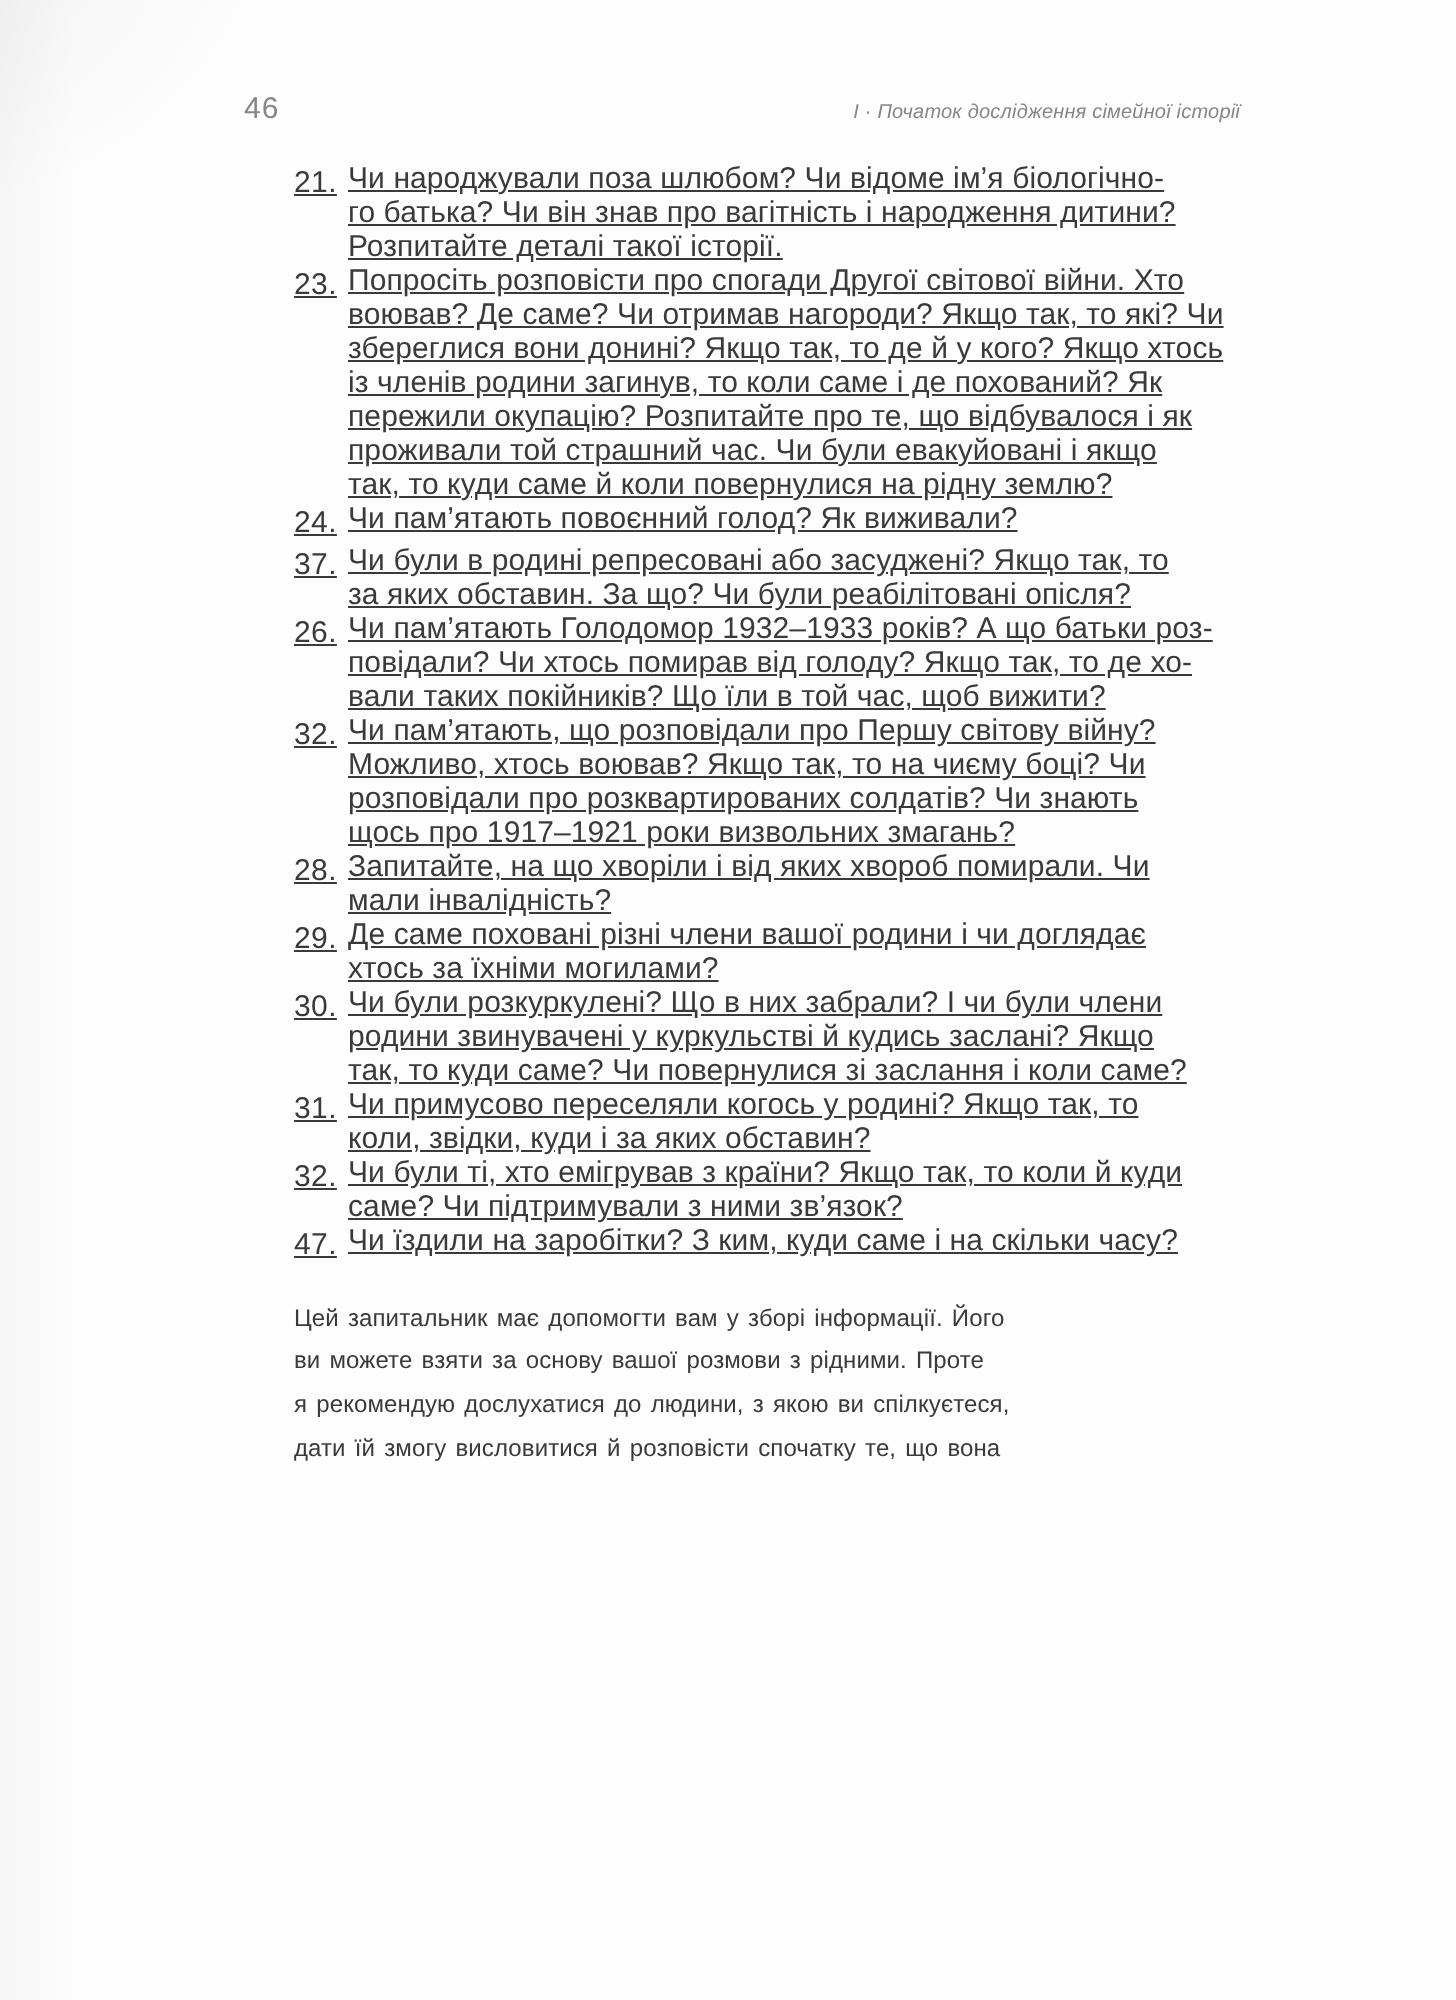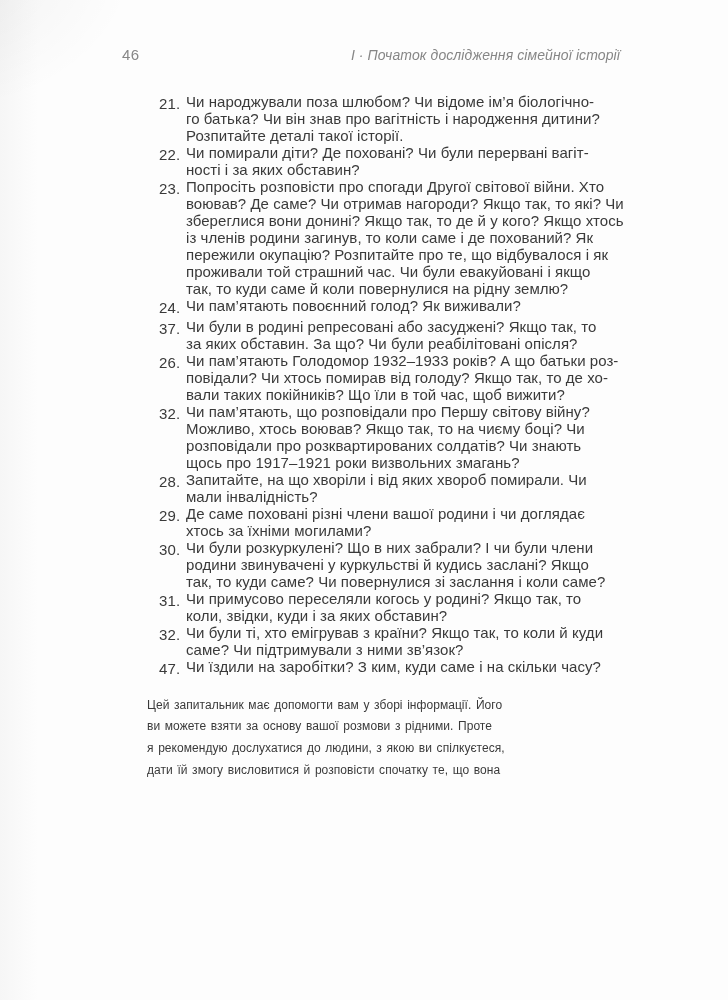--- a/index.html
+++ b/index.html
@@ -33,33 +33,34 @@
     align-items: baseline;
     font-size: 15px;
     color: #868686;
   }
   .running-header .pagenum {
     font-style: normal;
     letter-spacing: 0.5px;
   }
   .running-header .chapter {
     font-style: italic;
-    font-size: 14px;
+    font-size: 10px;
     letter-spacing: 0.1px;
   }
   .content {
     position: absolute;
     top: 81px;
     left: 147px;
     width: 560px;
   }
   ol.questions {
     list-style: none;
-    margin: 12px;
+    margin: 0;
     padding: 0;
+    text-decoration: underline;
   }
   ol.questions li {
     display: flex;
     align-items: flex-start;
     margin: 0;
     padding: 0;
   }
   .q-num {
     flex: 0 0 27px;
     font-size: 15px;
@@ -92,25 +93,20 @@
     <span class="chapter">І · Початок дослідження сімейної історії</span>
   </div>
 
   <div class="content">
     <ol class="questions">
       <li>
         <span class="q-num">21.</span>
         <span class="q-text">Чи народжували поза шлюбом? Чи відоме ім’я біологічно-
 го батька? Чи він знав про вагітність і народження дитини?
 Розпитайте деталі такої історії.</span>
-      </li>
-      <li>
-        <span class="q-num">22.</span>
-        <span class="q-text">Чи помирали діти? Де поховані? Чи були перервані вагіт-
-ності і за яких обставин?</span>
       </li>
       <li>
         <span class="q-num">23.</span>
         <span class="q-text">Попросіть розповісти про спогади Другої світової війни. Хто
 воював? Де саме? Чи отримав нагороди? Якщо так, то які? Чи
 збереглися вони донині? Якщо так, то де й у кого? Якщо хтось
 із членів родини загинув, то коли саме і де похований? Як
 пережили окупацію? Розпитайте про те, що відбувалося і як
 проживали той страшний час. Чи були евакуйовані і якщо
 так, то куди саме й коли повернулися на рідну землю?</span>

